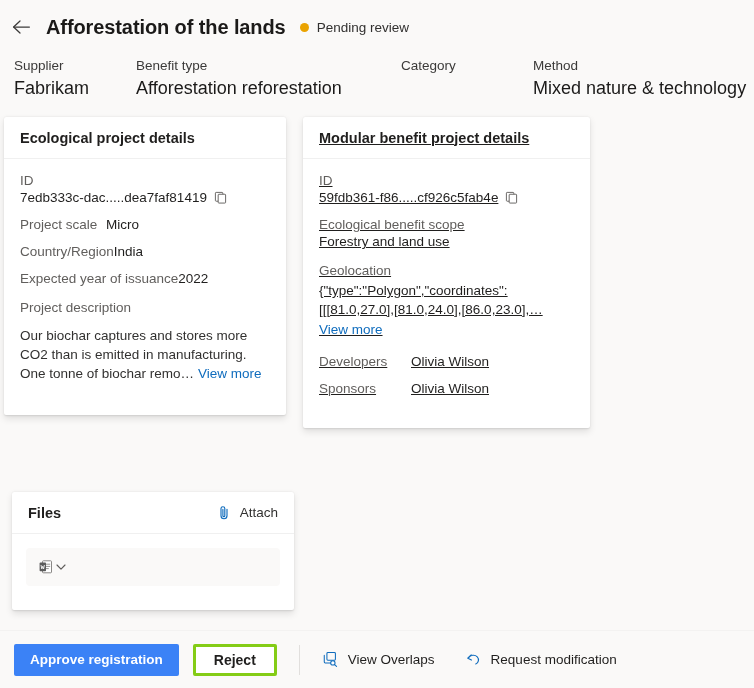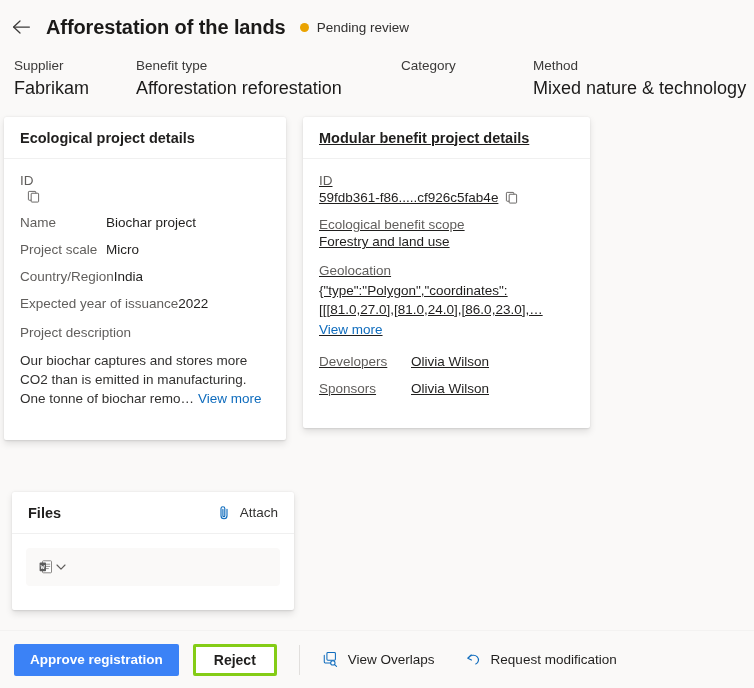--- a/index.html
+++ b/index.html
@@ -150,33 +150,30 @@
 
     <div class="card" style="left:4px; top:0px; width:282px;">
       <div class="card-head">
         <div class="card-title">Ecological project details</div>
       </div>
       <div class="card-body">
 
         <div class="field f-stack">
           <span class="f-label">ID</span>
           <div class="id-line">
+            <span class="id-text">7edb333c-dac.....dea7faf81419</span>
             <span class="copy-icon">
               <svg width="13" height="13" viewBox="0 0 14 14" fill="none" aria-hidden="true">
                 <rect x="1.5" y="1.5" width="8" height="9.5" rx="0.8" stroke="#605e5c" stroke-width="1"></rect>
                 <rect x="4.5" y="3.5" width="8" height="9.5" rx="0.8" fill="#ffffff" stroke="#605e5c" stroke-width="1"></rect>
               </svg>
             </span>
           </div>
         </div>
 
-        <div class="field f-inline w-name">
-          <span class="f-label">Name</span>
-          <span class="f-value">Biochar project</span>
-        </div>
 
         <div class="field f-inline w-scale">
           <span class="f-label">Project scale</span>
           <span class="f-value">Micro</span>
         </div>
 
         <div class="field f-inline w-tight">
           <span class="f-label">Country/Region</span>
           <span class="f-value">India</span>
         </div>

